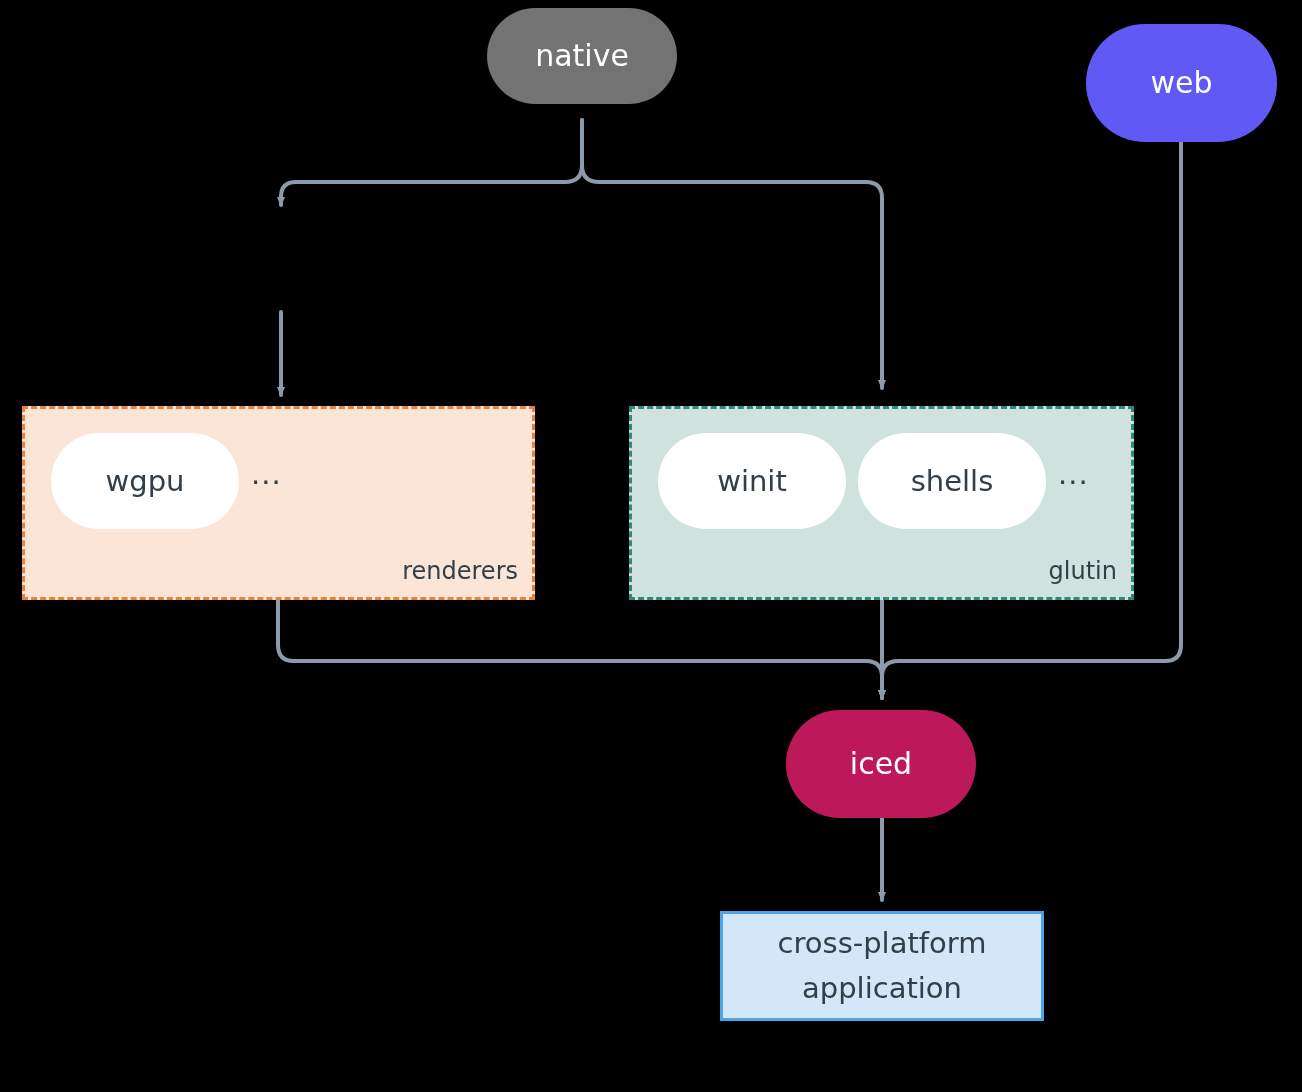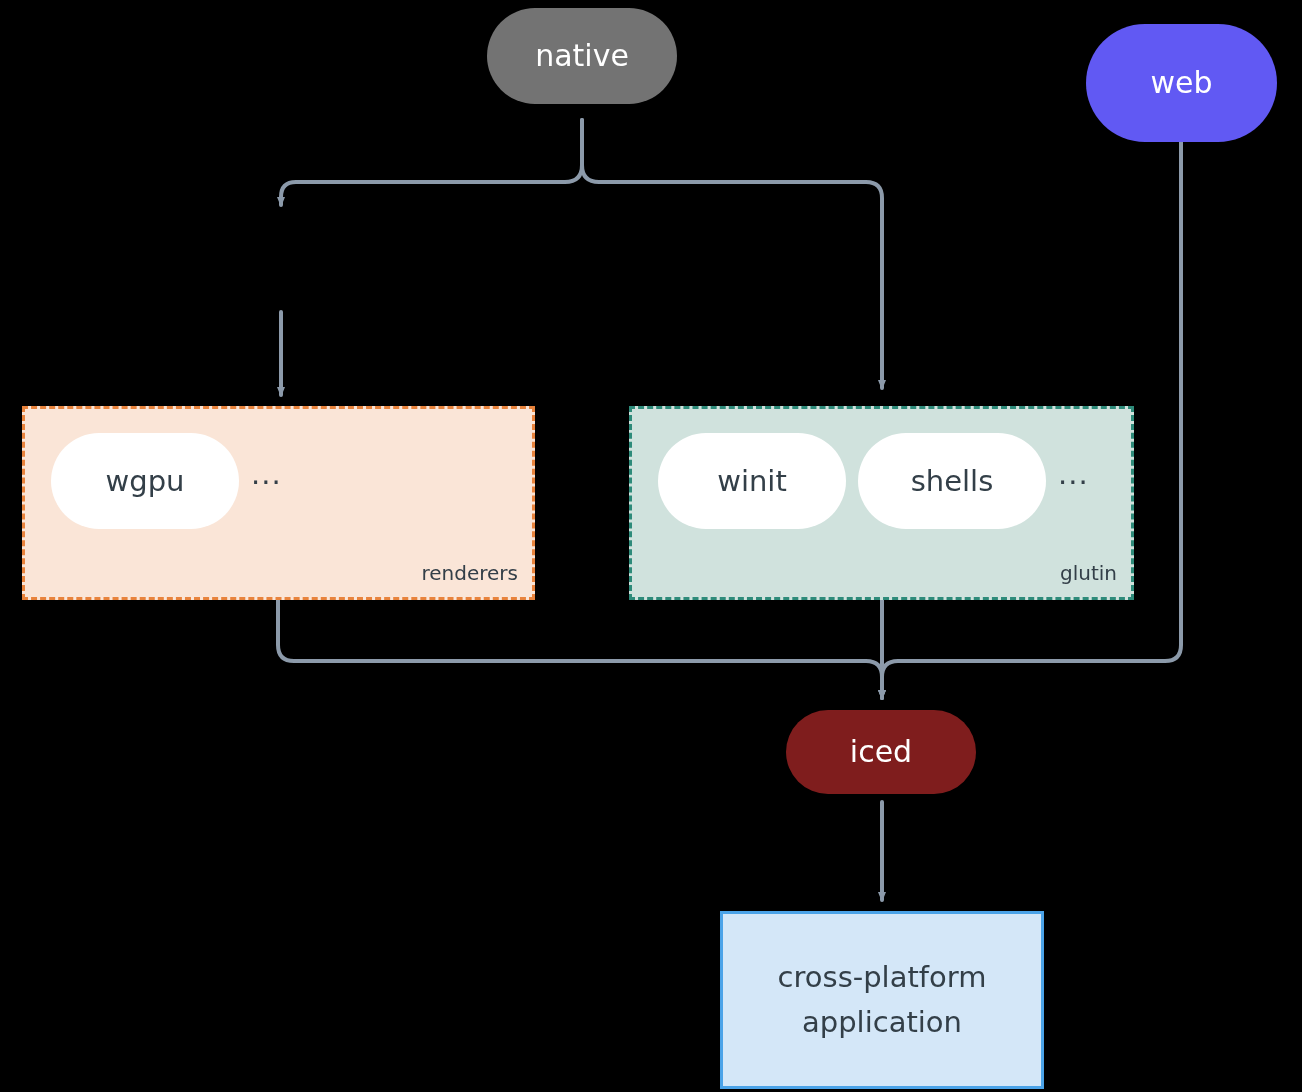--- a/index.html
+++ b/index.html
@@ -57,22 +57,22 @@
     left: 188px;
     top: 216px;
     width: 190px;
     height: 96px;
     background: #E8833C;
   }
   .node-iced {
     left: 786px;
     top: 710px;
     width: 190px;
-    height: 84px;
-    background: #7f1d1d;
+    height: 108px;
+    background: #be185d;
   }
   .group {
     position: absolute;
     box-sizing: border-box;
     border-style: dashed;
     border-width: 3px;
   }
   .group-renderers {
     left: 22px;
     top: 406px;
@@ -86,21 +86,21 @@
     top: 406px;
     width: 505px;
     height: 194px;
     background: #D0E2DD;
     border-color: #2E8B7A;
   }
   .group-label {
     position: absolute;
     right: 14px;
     bottom: 12px;
-    font-size: 20px;
+    font-size: 24px;
     color: #333F48;
   }
   .chip-row {
     position: absolute;
     left: 26px;
     top: 24px;
     display: flex;
     align-items: center;
     gap: 12px;
   }
@@ -122,21 +122,21 @@
     color: #333F48;
     letter-spacing: 1px;
     padding-bottom: 14px;
   }
   .box {
     position: absolute;
     box-sizing: border-box;
     left: 720px;
     top: 911px;
     width: 324px;
-    height: 178px;
+    height: 110px;
     background: #D4E7F8;
     border: 3px solid #4BA3E8;
     display: flex;
     align-items: center;
     justify-content: center;
     font-size: 29px;
     color: #333F48;
     line-height: 1.55;
     text-align: center;
   }

